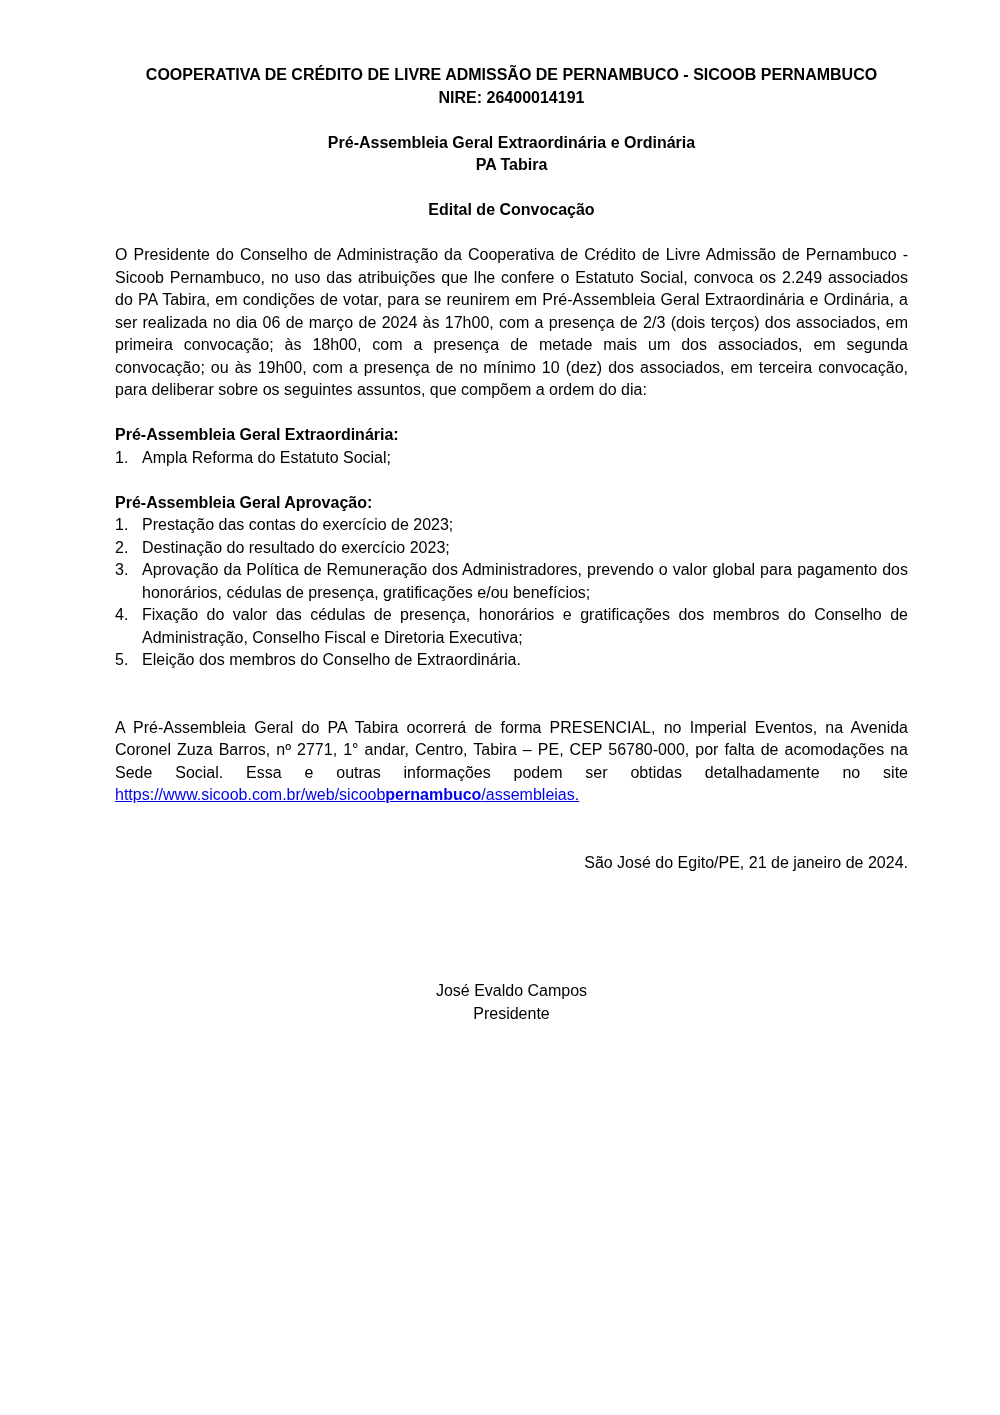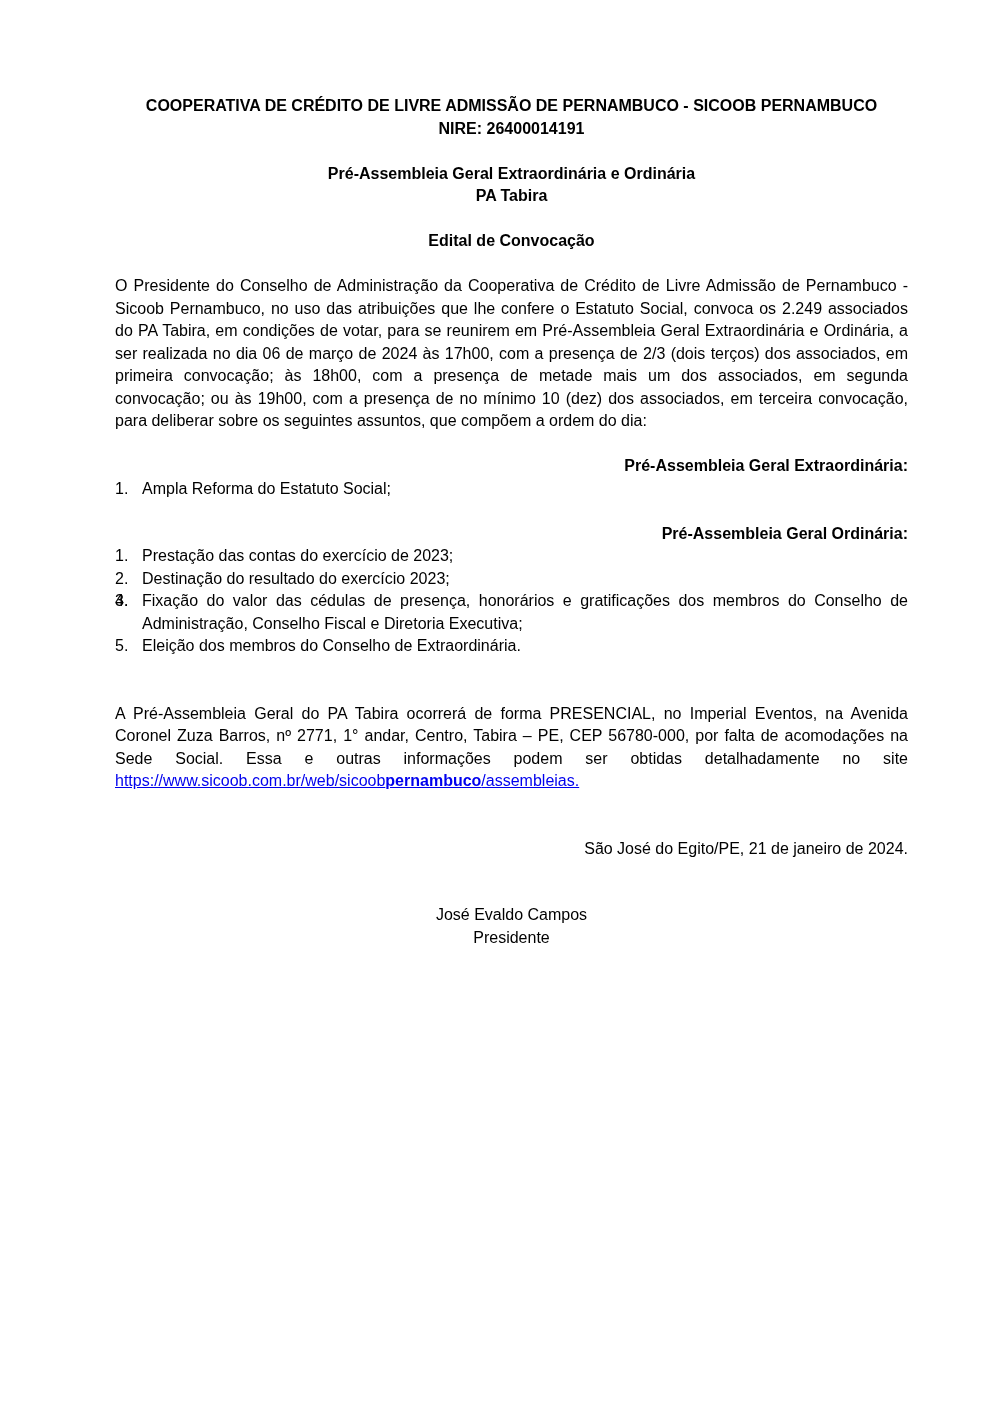--- a/index.html
+++ b/index.html
@@ -6,40 +6,40 @@
     margin: 0;
     padding: 0;
     background: #ffffff;
   }
   .page {
     position: relative;
     width: 1000px;
     height: 1415px;
     box-sizing: border-box;
     background: #ffffff;
-    padding: 95px 92px 0 115px;
+    padding: 64px 92px 0 115px;
     font-family: "Liberation Sans", "DejaVu Sans", sans-serif;
     font-size: 16px;
     line-height: 22.5px;
     color: #000000;
     overflow: hidden;
   }
   .center-bold {
     text-align: center;
     font-weight: bold;
   }
   .justify {
     text-align: justify;
   }
   .mt1 { margin-top: 22.5px; }
   .mt2 { margin-top: 45px; }
-  .mt4 { margin-top: 44px; }
+  .mt4 { margin-top: 106px; }
   .heading-bold {
     font-weight: bold;
-    text-align: right;
+    text-align: left;
   }
   .list {
     margin: 0;
     padding: 0;
   }
   .list-item {
     position: relative;
     padding-left: 27px;
     text-align: justify;
   }
@@ -83,33 +83,34 @@
 
   <div class="heading-bold mt1">Pré-Assembleia Geral Extraordinária:</div>
 
   <div class="list mt1">
     <div class="list-item">
       <span class="num">1.</span>
       <span>Ampla Reforma do Estatuto Social;</span>
     </div>
   </div>
 
-  <div class="heading-bold mt1">Pré-Assembleia Geral Ordinária:</div>
+  <div class="heading-bold mt1">Pré-Assembleia Geral Aprovação:</div>
 
   <div class="list mt1">
     <div class="list-item">
       <span class="num">1.</span>
       <span>Prestação das contas do exercício de 2023;</span>
     </div>
     <div class="list-item">
       <span class="num">2.</span>
       <span>Destinação do resultado do exercício 2023;</span>
     </div>
     <div class="list-item">
       <span class="num">3.</span>
+      <span>Aprovação da Política de Remuneração dos Administradores, prevendo o valor global para pagamento dos honorários, cédulas de presença, gratificações e/ou benefícios;</span>
     </div>
     <div class="list-item">
       <span class="num">4.</span>
       <span>Fixação do valor das cédulas de presença, honorários e gratificações dos membros do Conselho de Administração, Conselho Fiscal e Diretoria Executiva;</span>
     </div>
     <div class="list-item">
       <span class="num">5.</span>
       <span>Eleição dos membros do Conselho de Extraordinária.</span>
     </div>
   </div>

